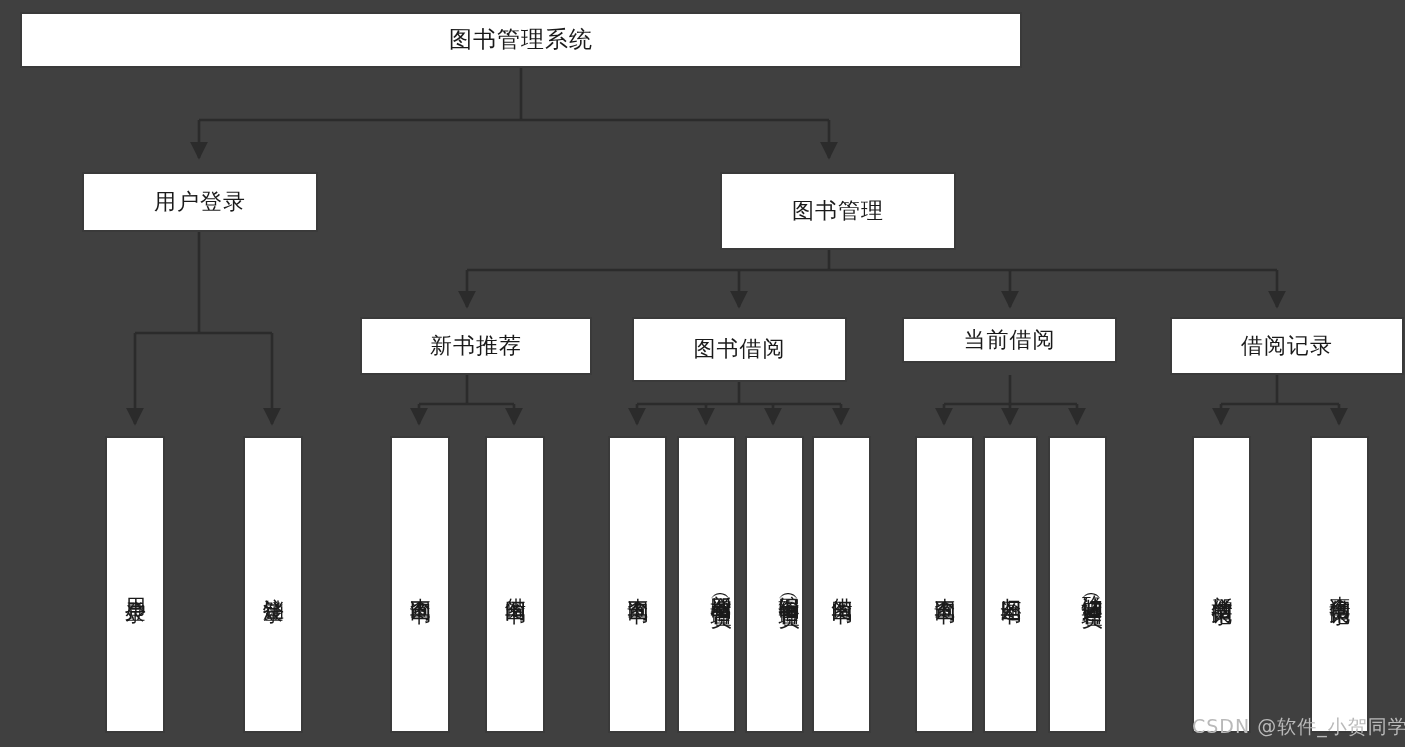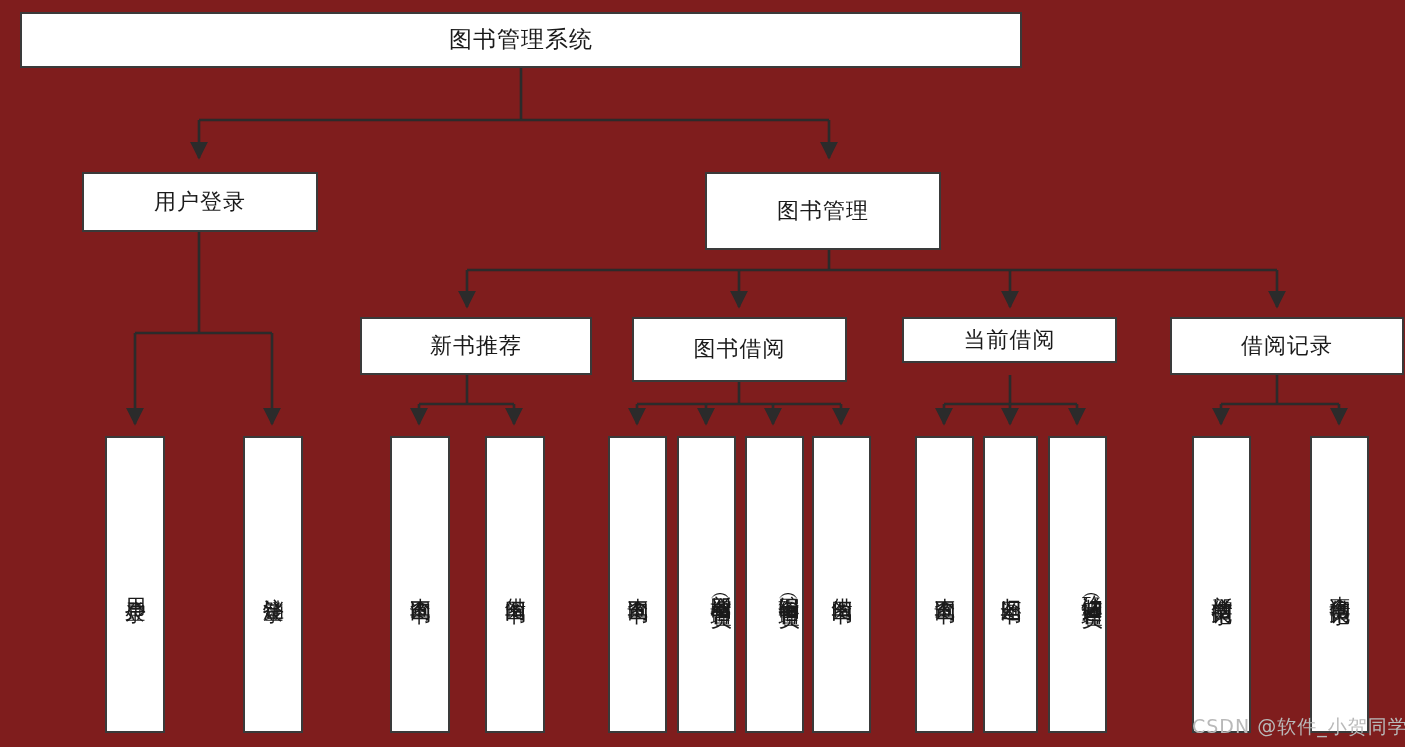--- a/index.html
+++ b/index.html
@@ -8,21 +8,21 @@
     padding: 0;
     background: #ffffff;
   }
   body {
     font-family: "DejaVu Sans", "Liberation Sans", sans-serif;
   }
   #canvas {
     position: relative;
     width: 1405px;
     height: 747px;
-    background: #7f1d1d;
+    background: #404040;
     overflow: hidden;
   }
   #edges {
     position: absolute;
     left: 0;
     top: 0;
     width: 1405px;
     height: 747px;
   }
   .node {
@@ -123,21 +123,21 @@
     </g>
   </svg>
 
   <div class="node horiz root" style="left:20px; top:12px; width:1002px; height:56px;">
     <span>图书管理系统</span>
   </div>
 
   <div class="node horiz" style="left:82px; top:172px; width:236px; height:60px;">
     <span>用户登录</span>
   </div>
-  <div class="node horiz" style="left:705px; top:172px; width:236px; height:78px;">
+  <div class="node horiz" style="left:720px; top:172px; width:236px; height:78px;">
     <span>图书管理</span>
   </div>
 
   <div class="node horiz" style="left:360px; top:317px; width:232px; height:58px;">
     <span>新书推荐</span>
   </div>
   <div class="node horiz" style="left:632px; top:317px; width:215px; height:65px;">
     <span>图书借阅</span>
   </div>
   <div class="node horiz" style="left:902px; top:317px; width:215px; height:46px;">

